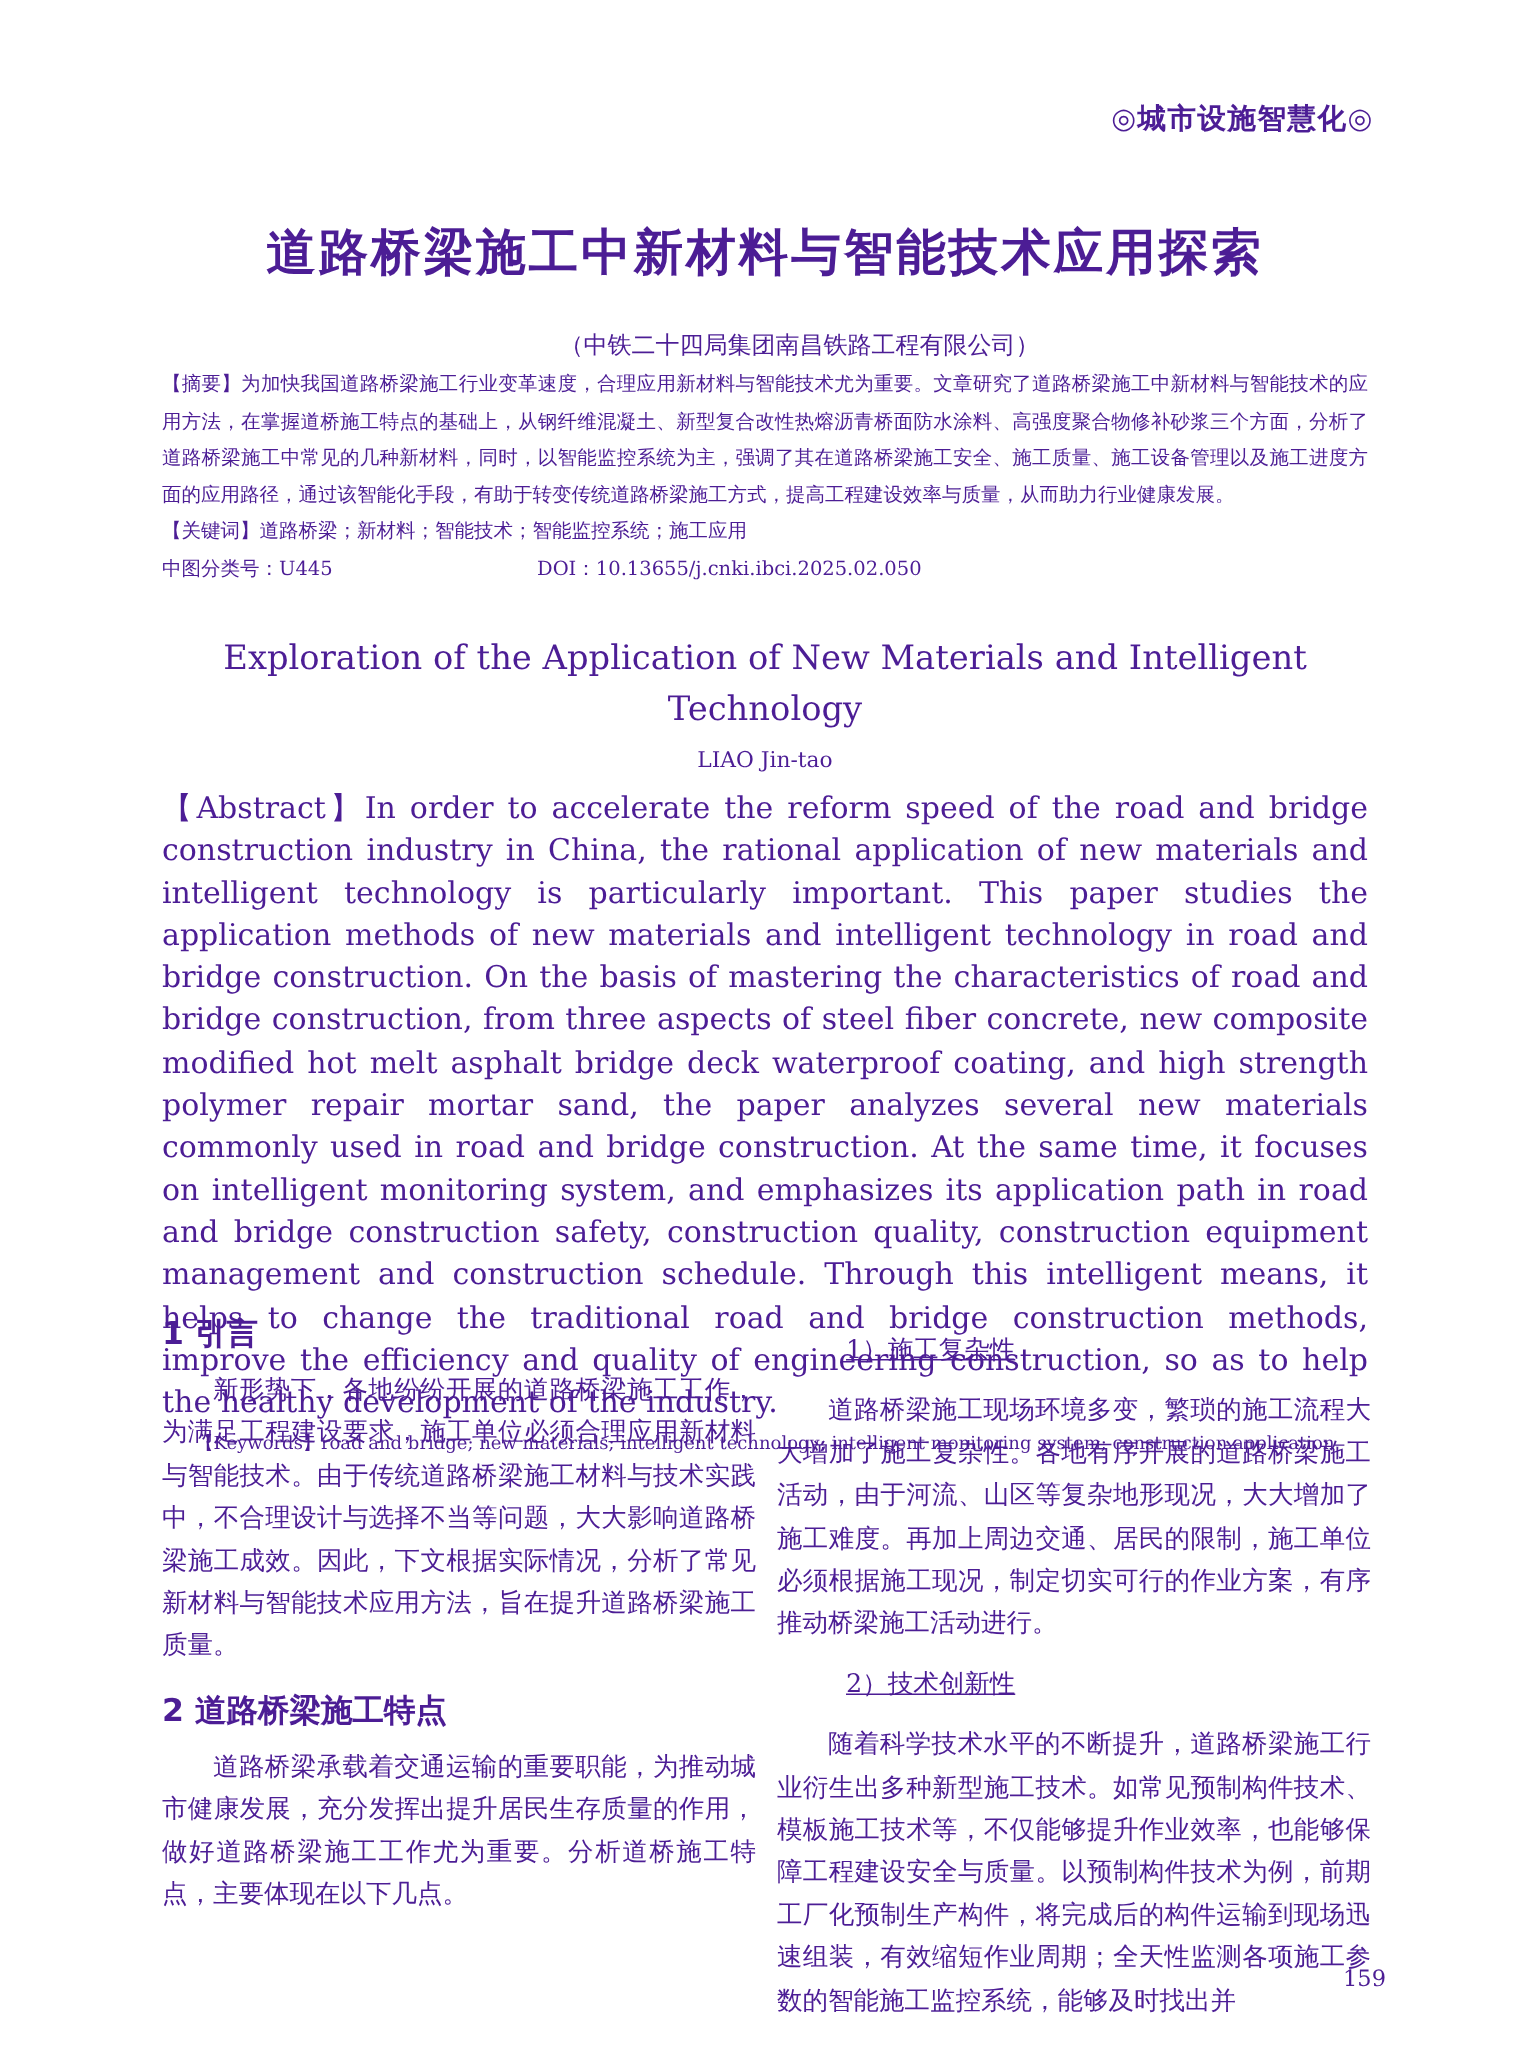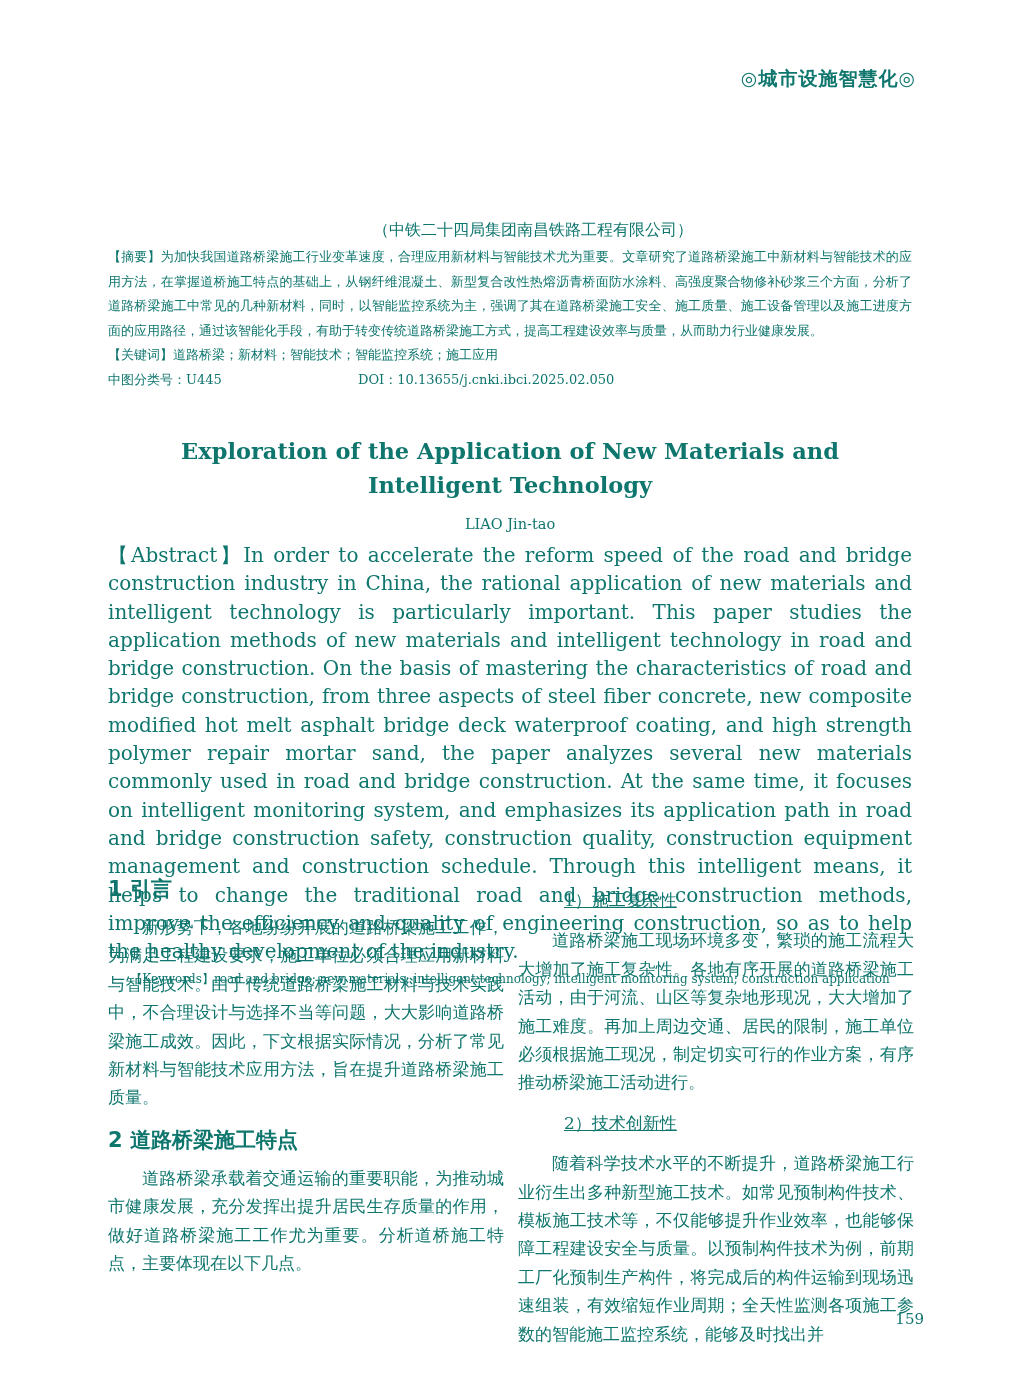--- a/index.html
+++ b/index.html
@@ -2,21 +2,21 @@
 <html><head>
 <meta charset="utf-8">
 <style>
   html, body { margin: 0; padding: 0; background: #e8e8e8; }
   .page {
     position: relative;
     width: 1020px;
     height: 1375px;
     margin: 0 auto;
     background: #ffffff;
-    color: #0f766e;
+    color: #4c1d95;
     font-family: "DejaVu Serif", "Liberation Serif", serif;
     overflow: hidden;
   }
   .running-head {
     position: absolute;
     top: 66px;
     right: 104px;
     font-family: "DejaVu Sans", "Liberation Sans", sans-serif;
     font-weight: bold;
     font-size: 19px;
@@ -63,22 +63,22 @@
   .en-block {
     position: absolute;
     top: 422px;
     left: 108px;
     width: 804px;
     text-align: center;
   }
   .title-en {
     font-size: 22.5px;
     line-height: 34px;
-    margin: 12px;
-    font-weight: bold;
+    margin: 0;
+    font-weight: normal;
   }
   .author-en { font-size: 14.5px; line-height: 20px; margin: 7px 0 0 0; }
   .affil-en { font-size: 15px; line-height: 22px; margin: 3px 0 0 0; }
   .abstract-en {
     text-align: justify;
     font-size: 20px;
     line-height: 28.3px;
     margin: 7px 0 0 0;
   }
   .keywords-en { text-align: center; font-size: 12px; line-height: 28.3px; margin: 0; }
@@ -114,20 +114,21 @@
     font-size: 15px;
   }
 </style>
 </head>
 <body>
 
 <div class="page">
 
   <div class="running-head">◎城市设施智慧化◎</div>
 
+  <div class="title-cn">道路桥梁施工中新材料与智能技术应用探索</div>
   <div class="affil-cn">（中铁二十四局集团南昌铁路工程有限公司）</div>
 
   <div class="front-matter">
     <p class="abstract-cn"><span>【摘要】</span><span>为加快我国道路桥梁施工行业变革速度，合理应用新材料与智能技术尤为重要。文章研究了道路桥梁施工中新材料与智能技术的应用方法，在掌握道桥施工特点的基础上，从钢纤维混凝土、新型复合改性热熔沥青桥面防水涂料、高强度聚合物修补砂浆三个方面，分析了道路桥梁施工中常见的几种新材料，同时，以智能监控系统为主，强调了其在道路桥梁施工安全、施工质量、施工设备管理以及施工进度方面的应用路径，通过该智能化手段，有助于转变传统道路桥梁施工方式，提高工程建设效率与质量，从而助力行业健康发展。</span></p>
     <p class="keywords-cn"><span>【关键词】</span><span>道路桥梁；新材料；智能技术；智能监控系统；施工应用</span></p>
     <p class="meta-row"><span class="clc"><span>中图分类号：</span><span>U445</span></span><span class="doi"><span>DOI：</span><span>10.13655/j.cnki.ibci.2025.02.050</span></span></p>
   </div>
 
   <div class="en-block">
     <p class="title-en"><span>Exploration of the Application of New Materials and Intelligent Technology</span><br></p>

